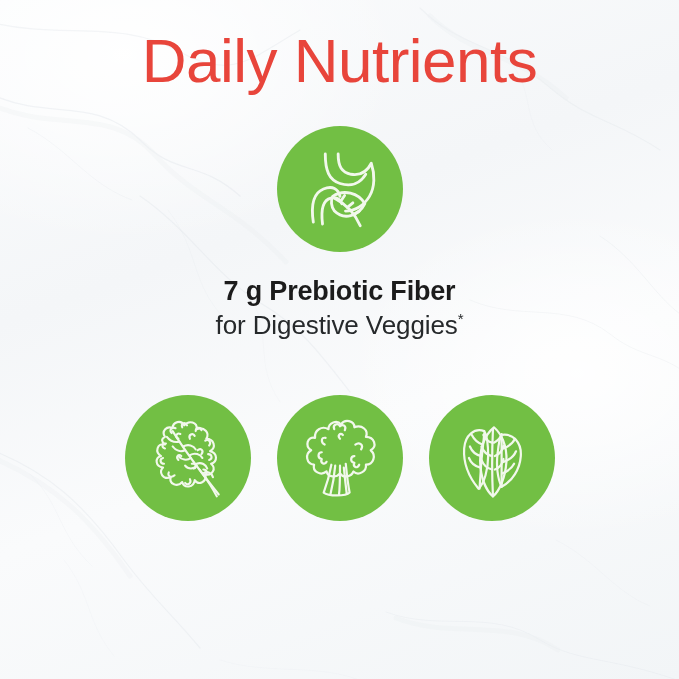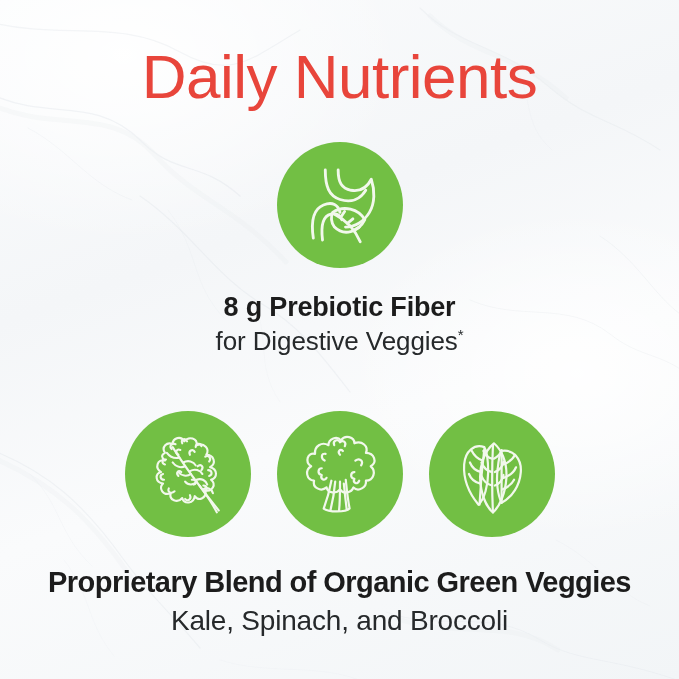--- a/index.html
+++ b/index.html
@@ -40,21 +40,21 @@
     width: 100%;
     height: 100%;
     display: flex;
     flex-direction: column;
     align-items: center;
   }
 
   
   .title {
     margin: 0;
-    padding-top: 44px;
+    padding-top: 28px;
     font-size: 62px;
     font-weight: 400;
     letter-spacing: -0.5px;
     line-height: 1.05;
     color: #e8453b;
     text-align: center;
     white-space: nowrap;
   }
 
   
@@ -193,21 +193,21 @@
             <path d="M42 58 C 54 50, 70 54, 77 66 C 70 80, 54 84, 44 74 C 40 69, 40 62, 42 58 Z"></path>
             <path d="M44 60 C 56 66, 66 76, 72 90"></path>
             <path d="M51 63 L 55 57"></path>
             <path d="M58 70 L 64 65"></path>
             <path d="M64 78 L 71 74"></path>
           </g>
         </svg>
       </div>
 
       <div class="fiber-text">
-        <div class="line-bold">8 g Prebiotic Fiber</div>
+        <div class="line-bold">7 g Prebiotic Fiber</div>
         <div class="line-regular">
           <span>for Digestive Veggies</span><sup>*</sup>
         </div>
       </div>
     </div>
 
     <div class="veggie-row">
 
       <div class="icon-circle small">
         <svg width="96" height="96" viewBox="0 0 100 100" aria-hidden="true">
@@ -304,19 +304,15 @@
             <path d="M50 48 C 45 47, 41 43, 39 38"></path>
             <path d="M50 62 C 45 61, 41 57, 39 52"></path>
             <path d="M52 34 C 56 32, 59 29, 60 25"></path>
             <path d="M53 48 C 58 46, 61 42, 62 37"></path>
             <path d="M53 62 C 58 60, 61 56, 62 51"></path>
           </g>
         </svg>
       </div>
     </div>
 
-    <div class="blend-text">
-      <div class="blend-bold">Proprietary Blend of Organic Green Veggies</div>
-      <div class="blend-regular">Kale, Spinach, and Broccoli</div>
-    </div>
 
   </div>
 </div>
 
 </body></html>

